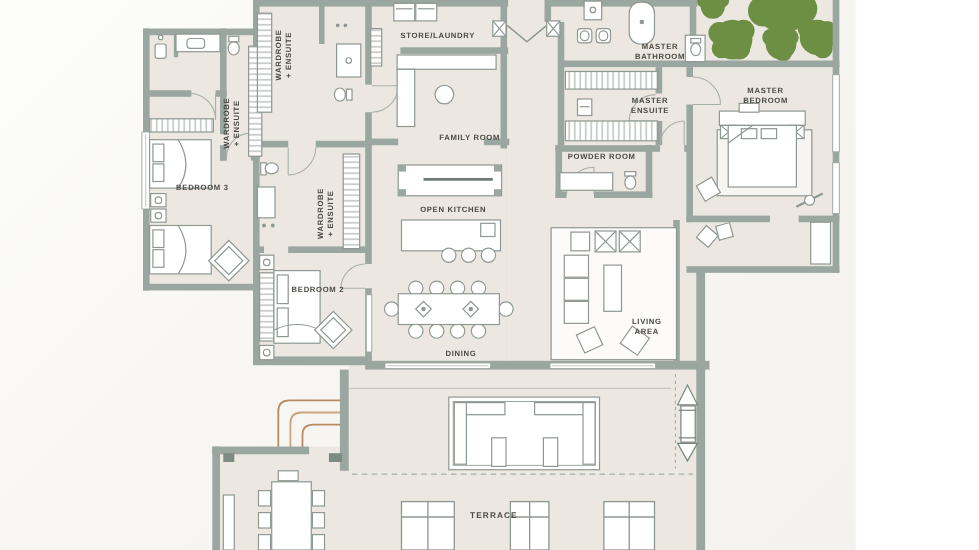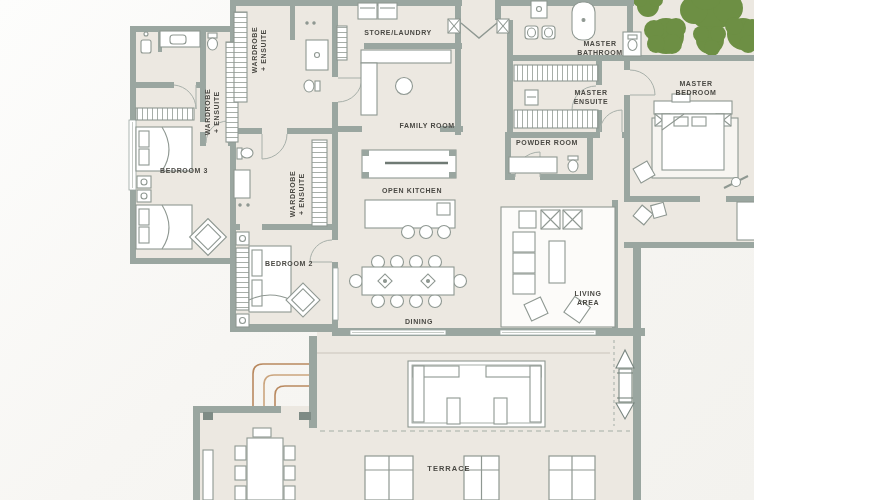--- a/index.html
+++ b/index.html
@@ -1,19 +1,20 @@
 <!DOCTYPE html>
 <html><head>
 <meta charset="utf-8">
 <style>
   html,body{margin:0;padding:0;background:#ffffff;}
   #stage{
     position:relative;width:754px;height:500px;overflow:hidden;
     background:linear-gradient(135deg,#fdfdfc 0%,#f7f6f3 45%,#f3f2ee 100%);
     font-family:"Liberation Sans",sans-serif;
+    padding-left:24px;
   }
   #plan-svg{position:absolute;left:0;top:0;}
   .plan-label{
     position:absolute;transform:translate(-50%,-50%);
     font:700 7px "Liberation Sans",sans-serif;letter-spacing:.6px;
     color:#4a4944;white-space:pre-line;text-align:center;line-height:1.35;
     pointer-events:none;
   }
   .plan-label.v{transform:translate(-50%,-50%) rotate(-90deg);}
   .plan-label.big{font-size:7.5px;letter-spacing:1px;}

